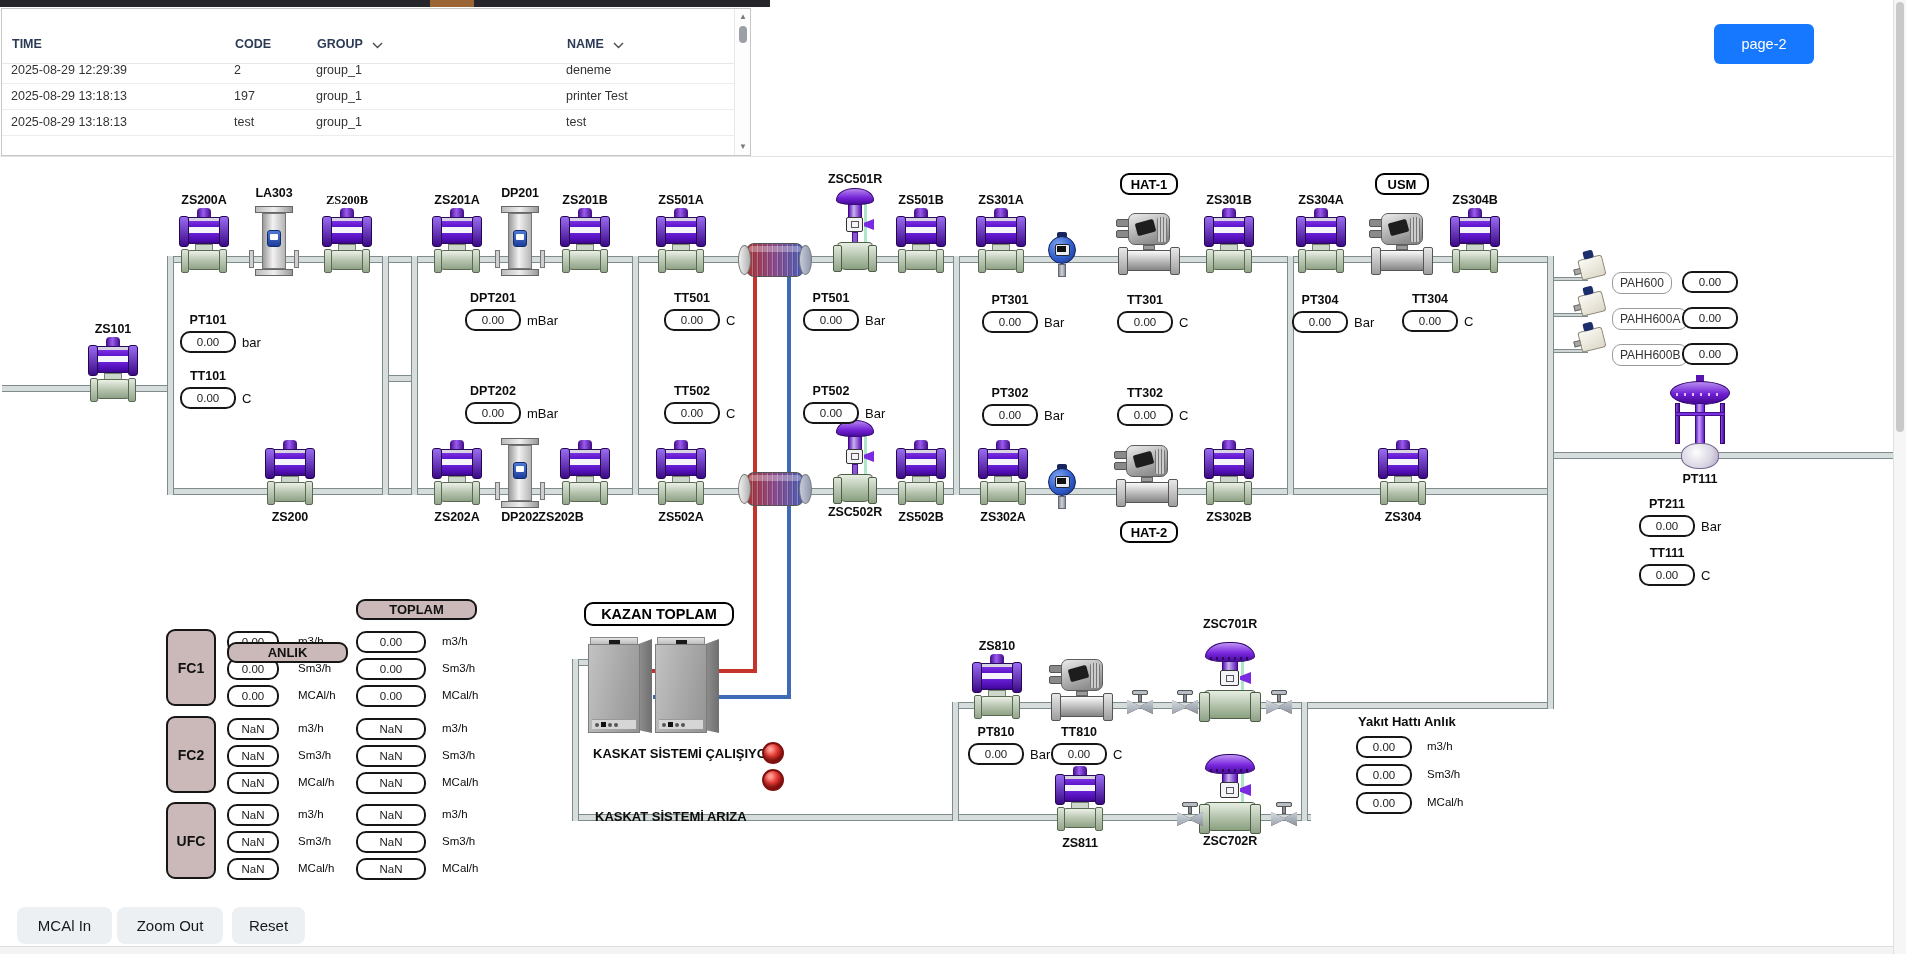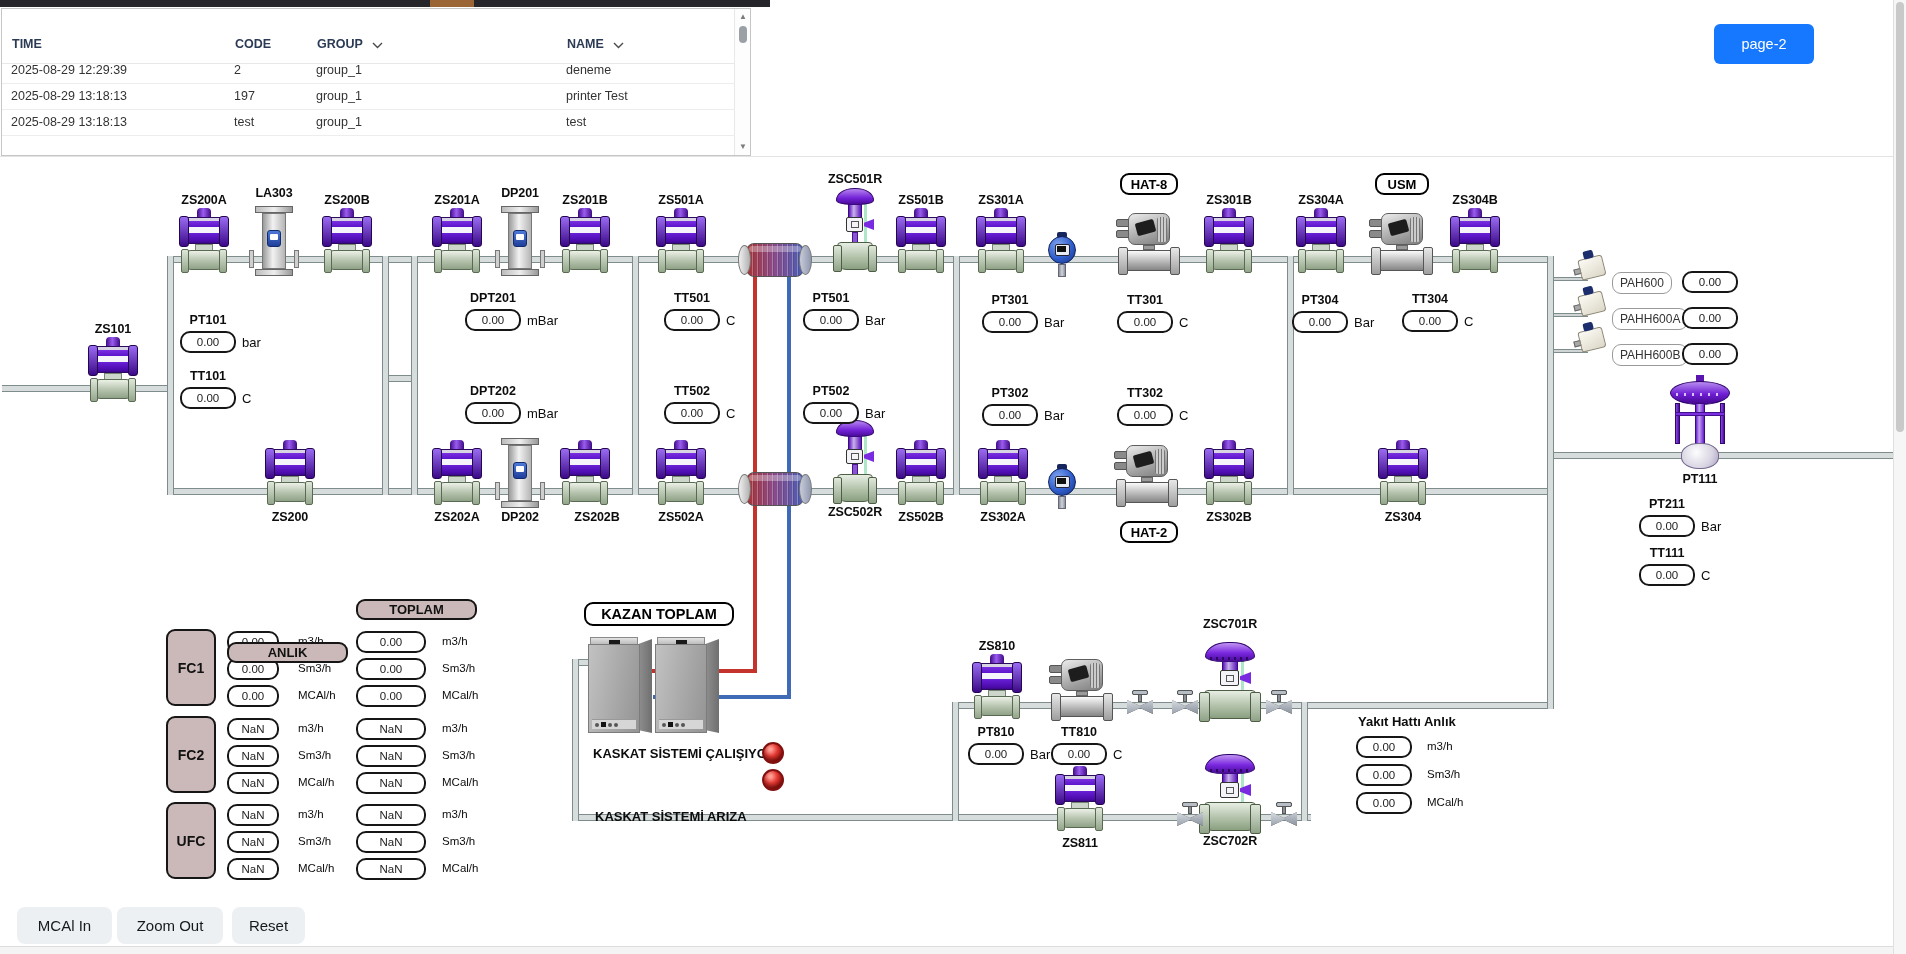--- a/index.html
+++ b/index.html
@@ -324,21 +324,21 @@
     <div class="v-yoke"></div>
     <div class="v-body"></div>
   </div>
       <div class="dlabel" style="left: 144px; top: 193px;">ZS200A</div>
       <div class="valve" style="left: 319px; top: 208px;">
     <div class="v-cap"></div>
     <div class="v-act"></div>
     <div class="v-yoke"></div>
     <div class="v-body"></div>
   </div>
-      <div class="dlabel" style="left: 287px; top: 193px;">ZS200B</div>
+      <div class="dlabel" style="left: 287px; top: 193px; font-family: Liberation Serif, serif;">ZS200B</div>
       <div class="valve" style="left: 429px; top: 208px;">
     <div class="v-cap"></div>
     <div class="v-act"></div>
     <div class="v-yoke"></div>
     <div class="v-body"></div>
   </div>
       <div class="dlabel" style="left: 397px; top: 193px;">ZS201A</div>
       <div class="valve" style="left: 557px; top: 208px;">
     <div class="v-cap"></div>
     <div class="v-act"></div>
@@ -401,21 +401,21 @@
     <div class="v-yoke"></div>
     <div class="v-body"></div>
   </div>
       <div class="dlabel" style="left: 397px; top: 510px;">ZS202A</div>
       <div class="valve" style="left: 557px; top: 440px;">
     <div class="v-cap"></div>
     <div class="v-act"></div>
     <div class="v-yoke"></div>
     <div class="v-body"></div>
   </div>
-      <div class="dlabel" style="left: 537px; top: 510px;">ZS202B</div>
+      <div class="dlabel" style="left: 501px; top: 510px;">ZS202B</div>
       <div class="valve" style="left: 653px; top: 440px;">
     <div class="v-cap"></div>
     <div class="v-act"></div>
     <div class="v-yoke"></div>
     <div class="v-body"></div>
   </div>
       <div class="dlabel" style="left: 621px; top: 510px;">ZS502A</div>
       <div class="valve" style="left: 893px; top: 440px;">
     <div class="v-cap"></div>
     <div class="v-act"></div>
@@ -506,21 +506,21 @@
     <div class="um-neck"></div>
     <div class="um-body"></div>
   </div>
       <div class="umeter" style="left: 1049px; top: 659px;">
     <div class="um-t1"></div>
         <div class="um-t2"></div>
     <div class="um-head"></div>
     <div class="um-neck"></div>
     <div class="um-body"></div>
   </div>
-      <div class="bbadge" style="left: 1120px; top: 173px; width: 58px;">HAT-8</div>
+      <div class="bbadge" style="left: 1120px; top: 173px; width: 58px;">HAT-1</div>
       <div class="bbadge" style="left: 1375px; top: 173px; width: 54px;">USM</div>
       <div class="bbadge" style="left: 1120px; top: 521px; width: 58px;">HAT-2</div>
       <div class="cvs" style="left: 831px; top: 188px;">
     <div class="cvs-acc"></div>
     <div class="cvs-dome"></div>
     <div class="cvs-neck"></div>
     <div class="cvs-pos"></div>
     <div class="cvs-hw"></div>
     <div class="cvs-stem"></div>
     <div class="cvs-body"></div>

